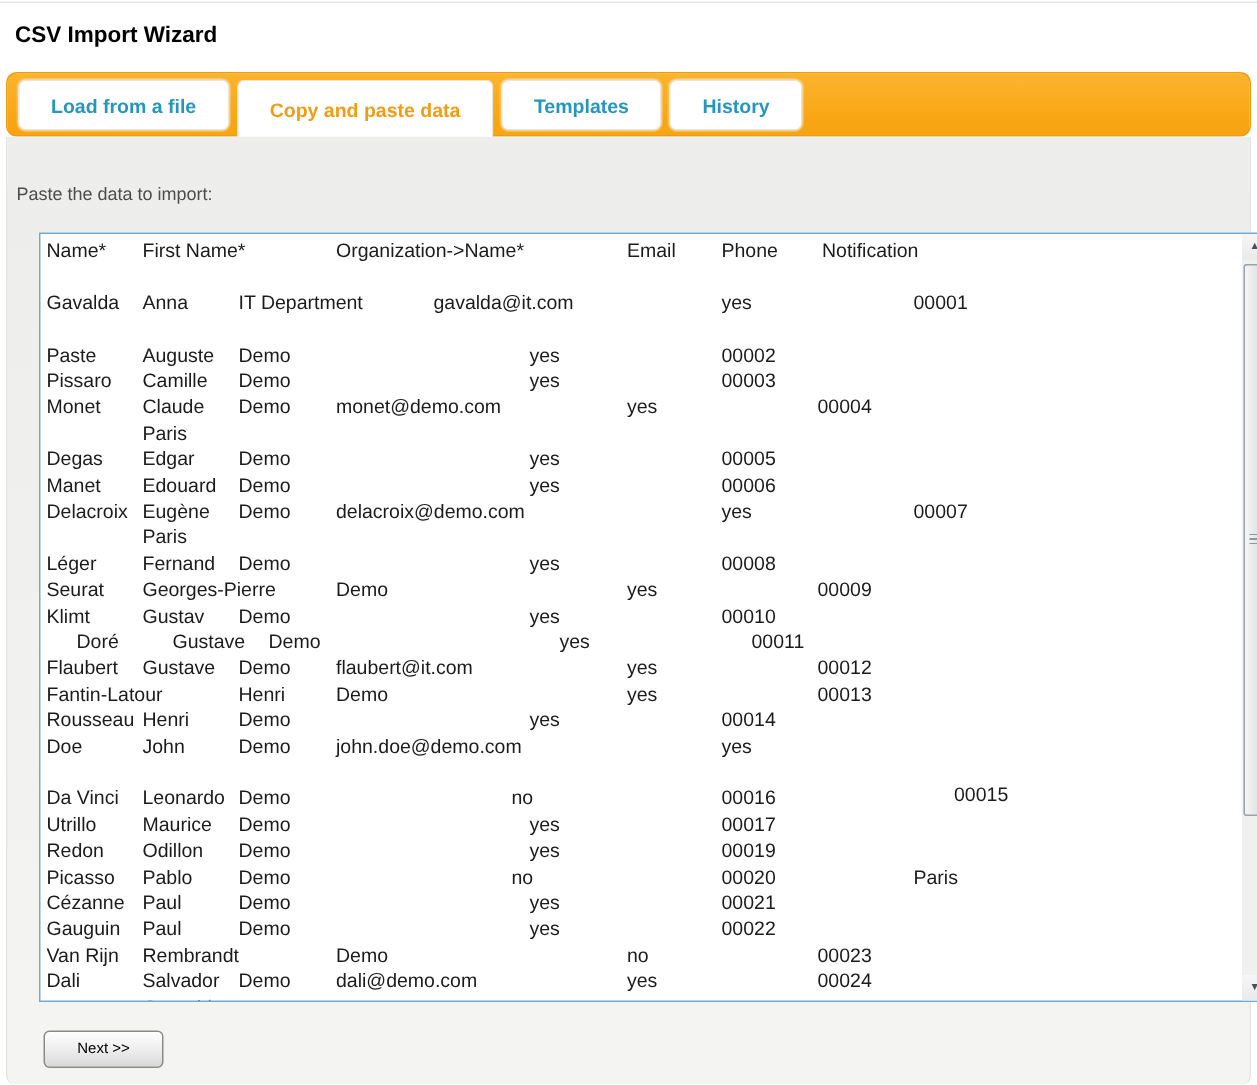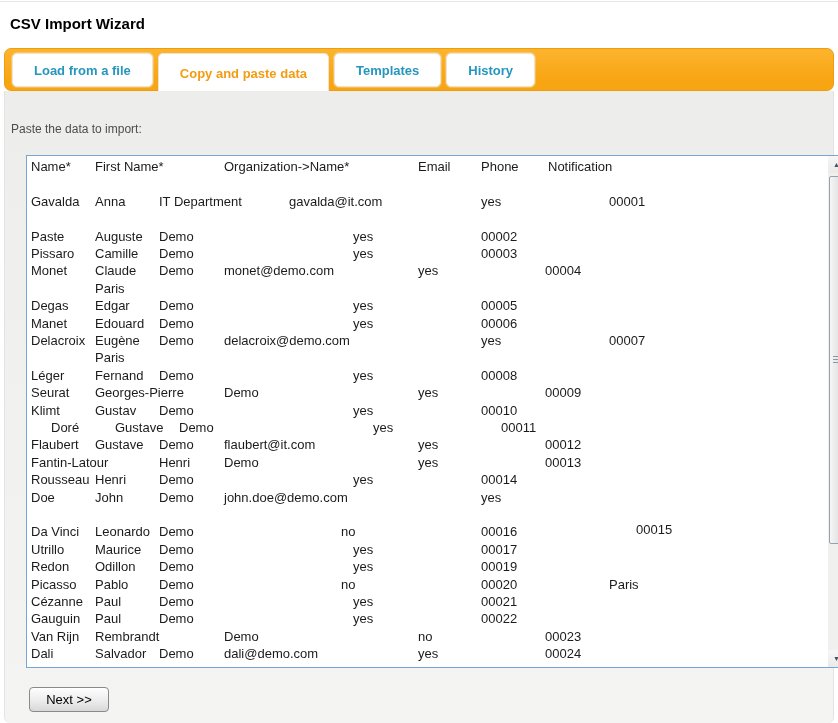--- a/index.html
+++ b/index.html
@@ -44,21 +44,21 @@
   .sb-btn.down{bottom:0;}
   .sb-btn span{font-size:7px;color:#44515c;line-height:7px;}
   .sb-thumb{position:absolute;left:1px;top:20px;width:15px;height:368px;
     background:linear-gradient(90deg,#f6f6f6,#dadada);
     border:1px solid #96a1ab;border-radius:2px;cursor:pointer;}
   .grip{position:absolute;left:3px;top:50%;margin-top:-4px;width:7px;height:8px;
     background:repeating-linear-gradient(180deg,#8d98a4 0 1px,transparent 1px 3px);}
   .next{position:absolute;left:24px;top:596px;width:80px;height:25px;
     border:1px solid #8a8a8a;border-radius:4px;
     background:linear-gradient(180deg,#fefefe 0%,#ececec 55%,#d8d8d8 100%);
-    font-family:"Liberation Sans","DejaVu Sans",sans-serif;font-size:13px;color:#000;
+    font-family:"Liberation Sans","DejaVu Sans",sans-serif;font-size:10px;color:#000;
     cursor:pointer;box-shadow:inset 0 1px 0 #fff;}
 </style>
 </head>
 <body>
 
 <div class="page">
   <div class="top-hairline"></div>
   <h1 class="title">CSV Import Wizard</h1>
 
   <div class="tabbar" id="tabbar">

